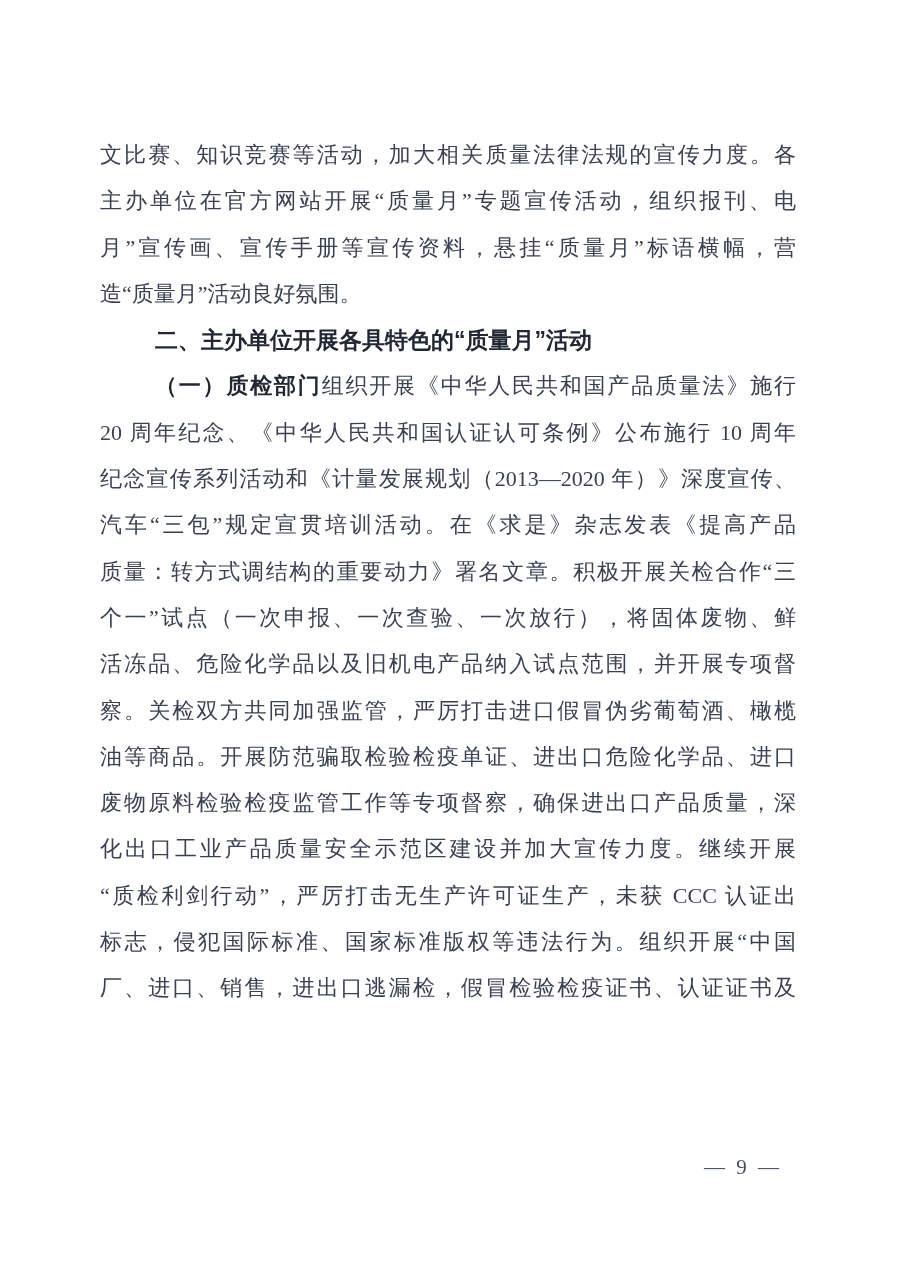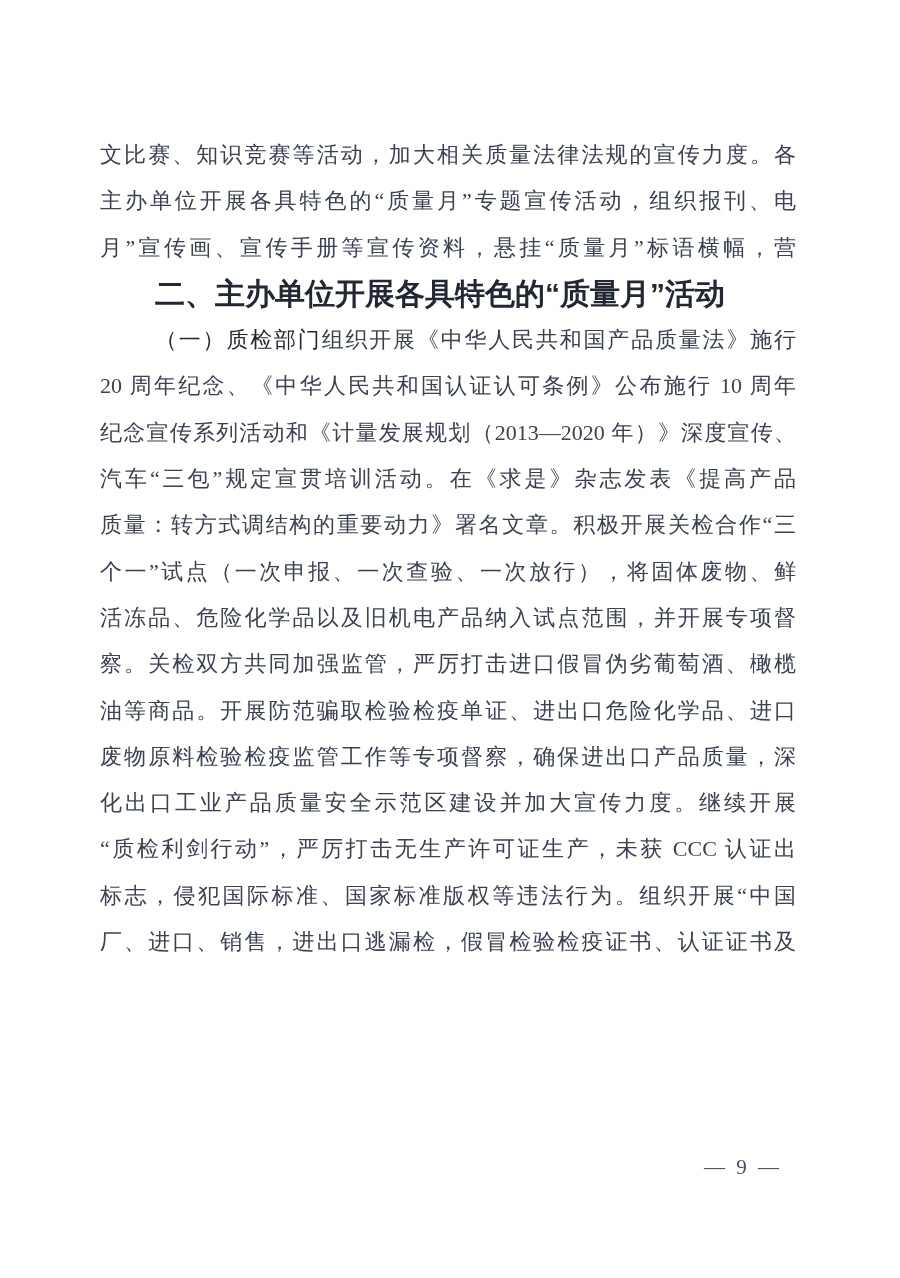--- a/index.html
+++ b/index.html
@@ -31,57 +31,58 @@
     white-space: nowrap;
     overflow: visible;
   }
   .line.para-end {
     text-align: left;
     text-align-last: left;
   }
   .heading {
     font-family: "Liberation Sans", "DejaVu Sans", sans-serif;
     font-weight: bold;
-    font-size: 30px;
+    font-size: 23px;
     height: 46.3px;
     line-height: 46.3px;
     color: #222734;
     padding-left: 55px;
     text-align: left;
     text-align-last: left;
     white-space: nowrap;
   }
   .lead-line {
     text-indent: 55px;
   }
   .bold-lead {
     font-family: "Liberation Sans", "DejaVu Sans", sans-serif;
-    font-weight: normal;
+    font-weight: bold;
     color: #222734;
   }
   .page-number {
     position: absolute;
     right: 106px;
     top: 1152px;
     font-size: 21px;
     line-height: 30px;
     color: #454e61;
     letter-spacing: 3px;
     text-align: right;
   }
 </style>
 </head>
 <body>
 
 <div class="page">
   <div class="textblock">
 
     <div class="line">文比赛、知识竞赛等活动，加大相关质量法律法规的宣传力度。各</div>
-    <div class="line">主办单位开展各具特色的“质量月”专题宣传活动，组织报刊、电</div>
+    <div class="line">主办单位在官方网站开展“质量月”专题宣传活动，组织报刊、电</div>
     <div class="line">月”宣传画、宣传手册等宣传资料，悬挂“质量月”标语横幅，营</div>
+    <div class="line para-end">造“质量月”活动良好氛围。</div>
 
     <div class="heading">二、主办单位开展各具特色的“质量月”活动</div>
 
     <div class="line lead-line">
       <span class="bold-lead">（一）质检部门</span><span>组织开展《中华人民共和国产品质量法》施行</span>
     </div>
 
     <div class="line">20 周年纪念、《中华人民共和国认证认可条例》公布施行 10 周年</div>
     <div class="line">纪念宣传系列活动和《计量发展规划（2013—2020 年）》深度宣传、</div>
     <div class="line">汽车“三包”规定宣贯培训活动。在《求是》杂志发表《提高产品</div>

